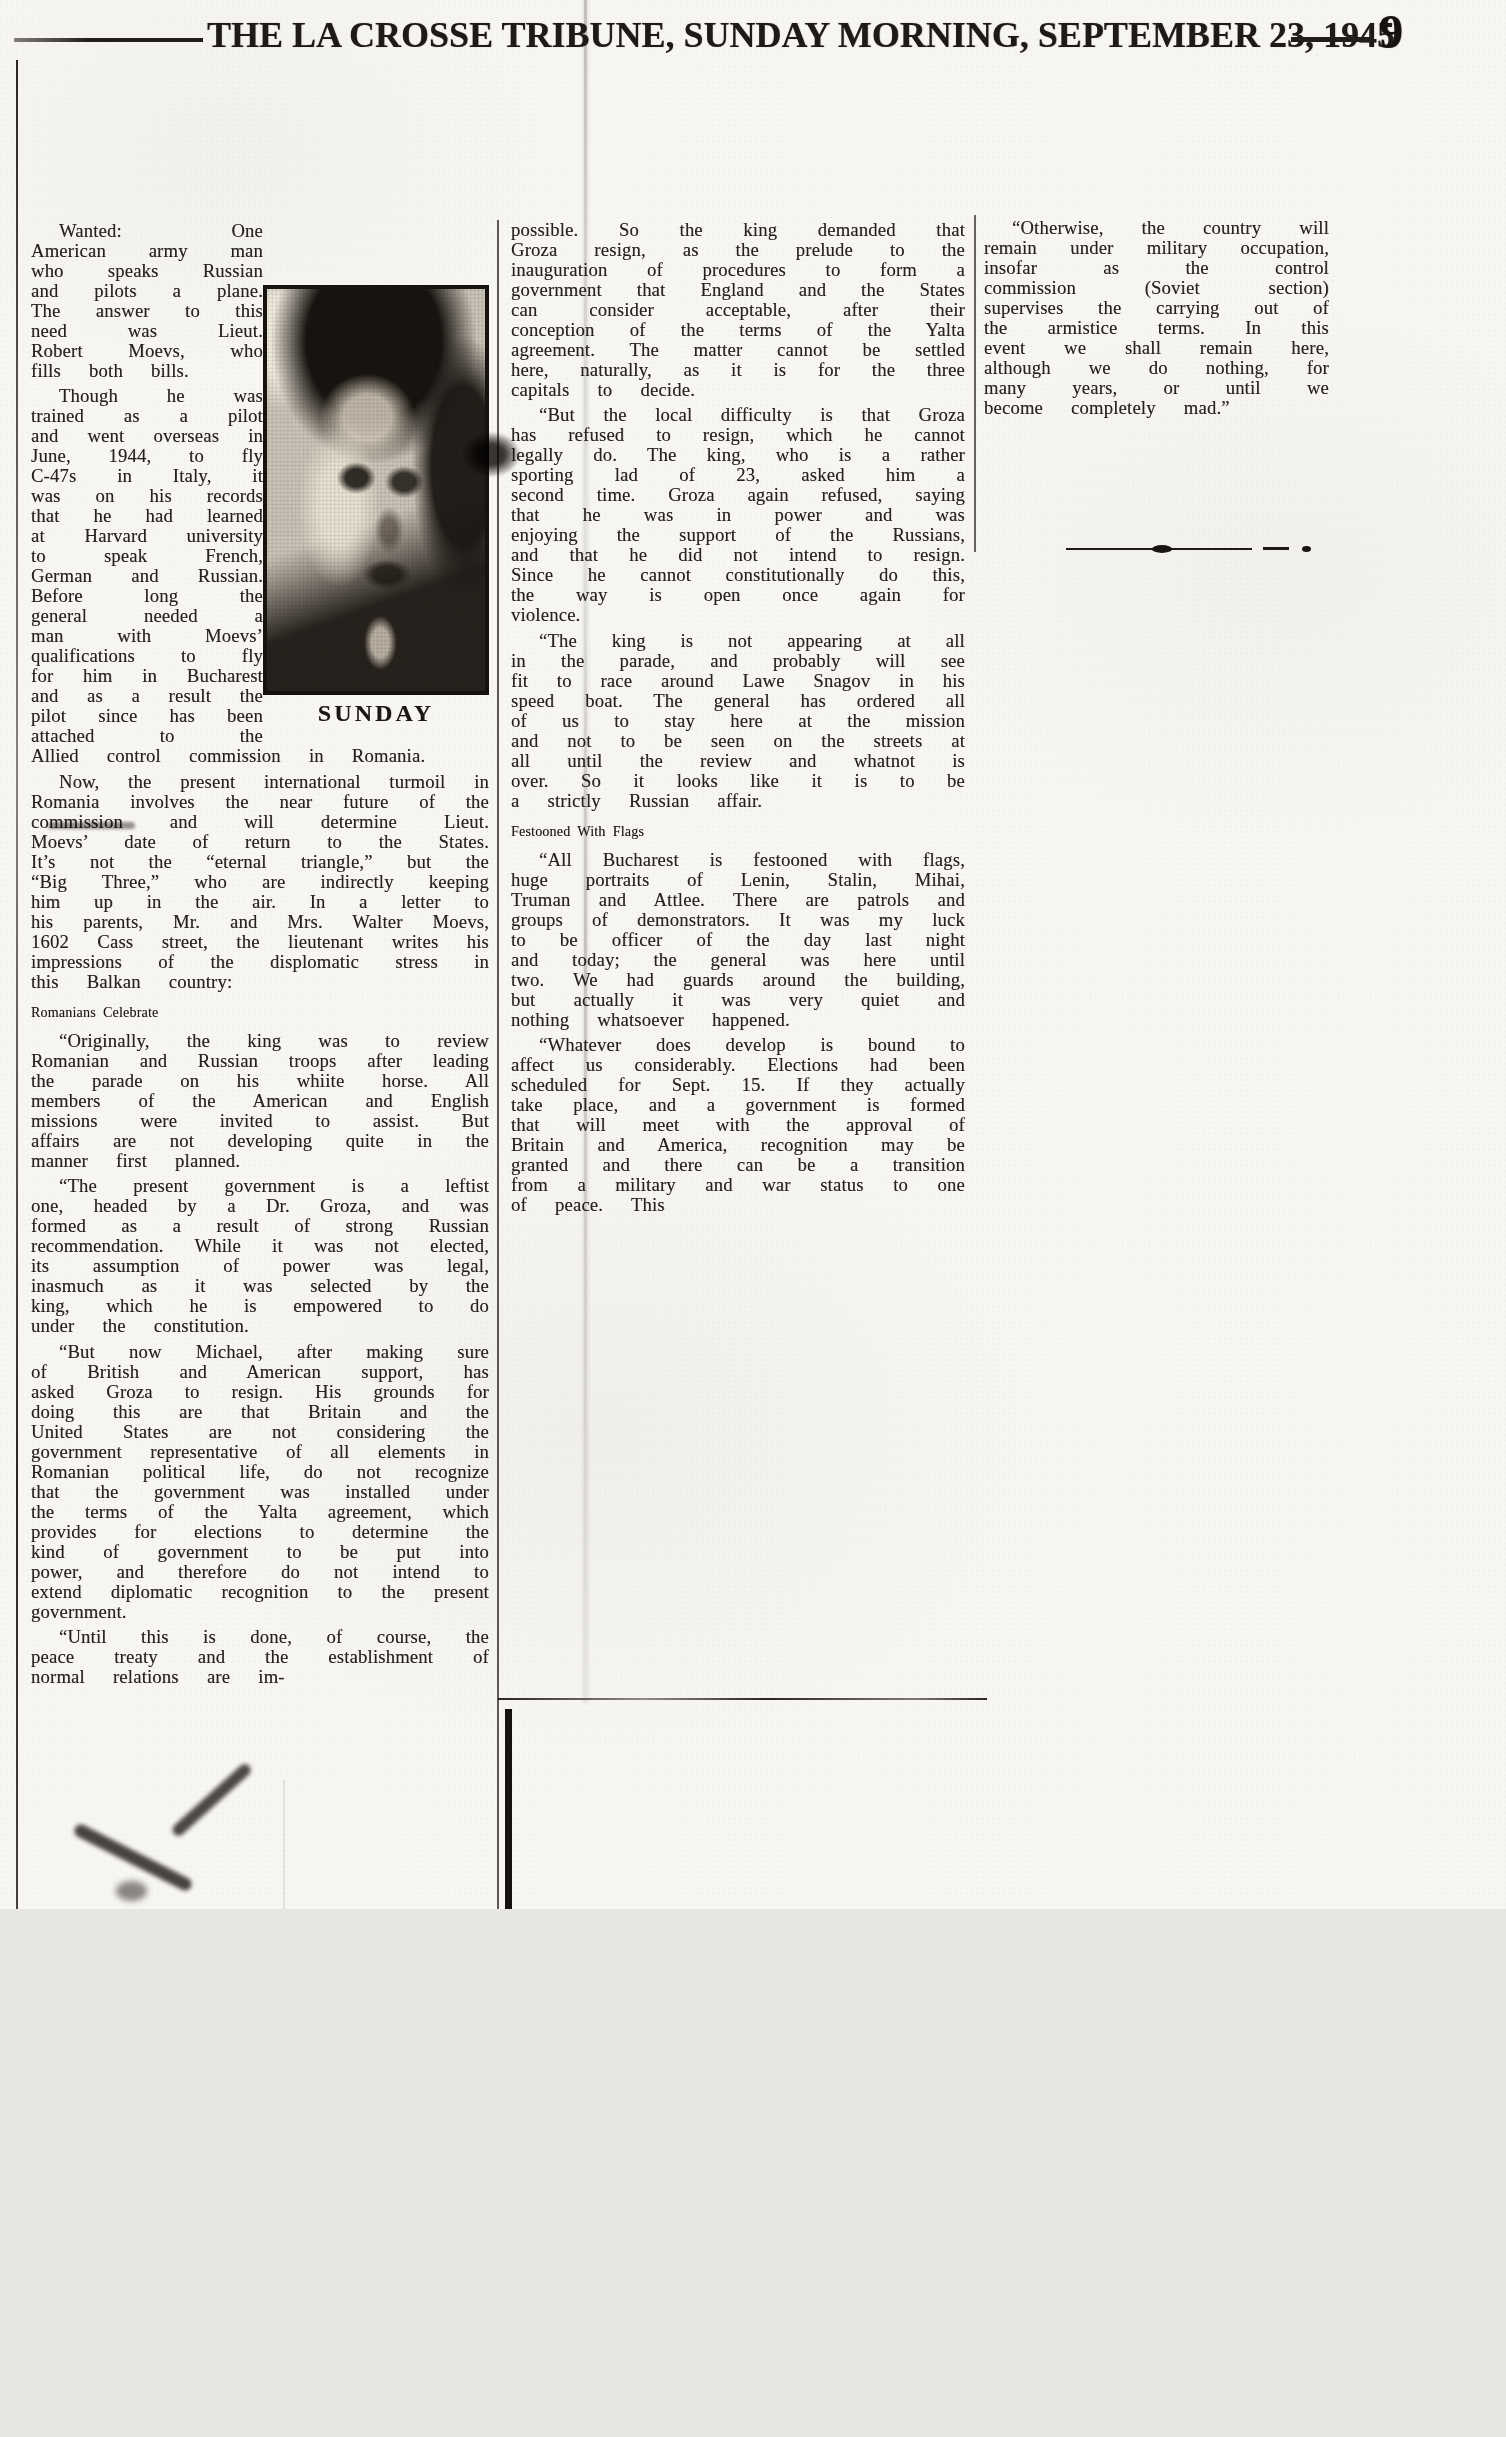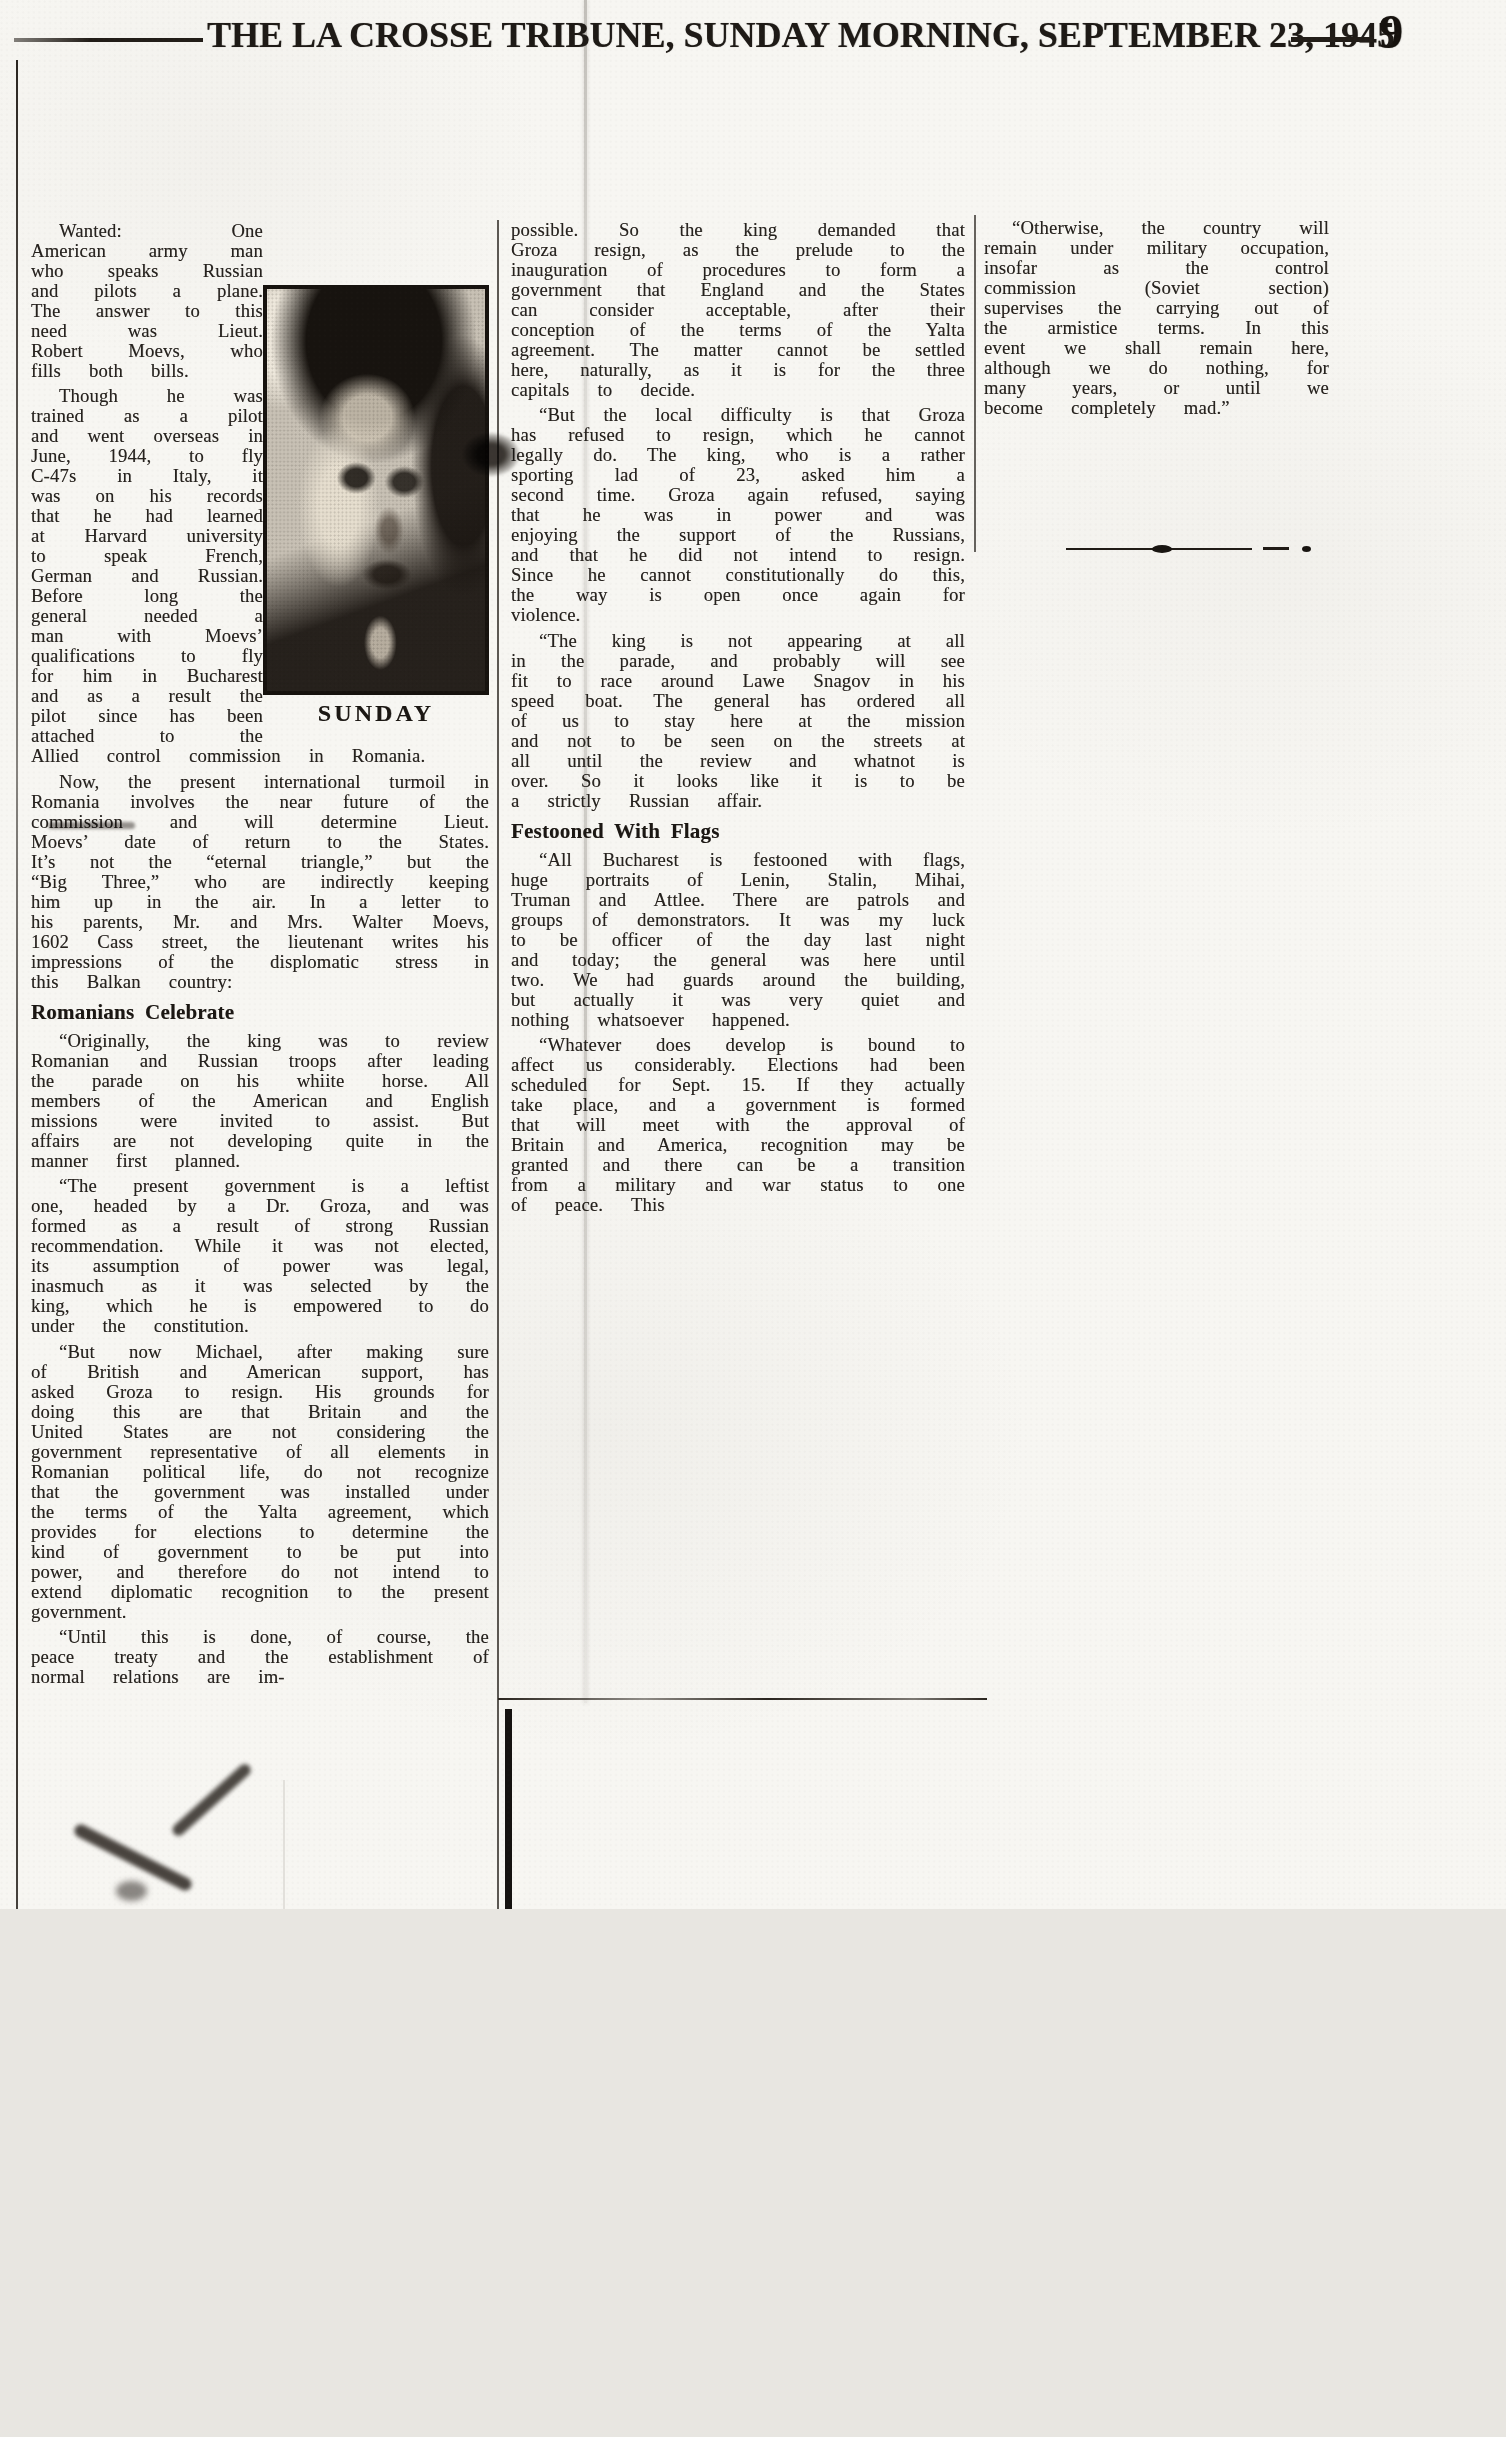--- a/index.html
+++ b/index.html
@@ -42,21 +42,21 @@
   .headline .hl{font-size:62px;line-height:65px;white-space:nowrap;}
   
   .col{position:absolute;z-index:2;font-size:18.6px;line-height:20px;text-align:justify;
     word-spacing:1.25em;letter-spacing:0.2px;
     text-shadow:0.3px 0.3px 0.5px rgba(38,34,30,.42);}
   .col-1{left:31px;top:221px;width:458px;height:2196px;}
   .col-2{left:511px;top:220px;width:454px;height:1474px;}
   .col-3{left:984px;top:218px;width:345px;height:333px;}
   .bodyp{margin:0 0 5.4px 0;text-indent:28px;}
   .bodyp.noindent{text-indent:0;}
-  .subhead{margin:9.3px 0 7px 0;font-size:21px;line-height:23px;font-weight:bold;
+  .subhead{margin:9.3px 0 7px 0;font-size:14px;line-height:23px;font-weight:normal;
     text-indent:0;text-align:left;word-spacing:.25em;letter-spacing:0.2px;color:#1b1713;}
   
   .photo-figure{float:right;width:226px;margin:64px 0 6.2px 10.8px;z-index:2;}
   .photo-img{
     height:410px;border:4.6px solid #16120e;box-sizing:border-box;
     background-color:#c8c1b5;
     background-image:
       radial-gradient(circle at 1.5px 1.5px, rgba(25,20,16,.16) 0.8px, transparent 1.3px),
       radial-gradient(ellipse 9% 4% at 41% 47%, rgba(18,14,10,.85) 0 55%, transparent 100%),
       radial-gradient(ellipse 9% 4% at 63% 48%, rgba(18,14,10,.8) 0 55%, transparent 100%),

